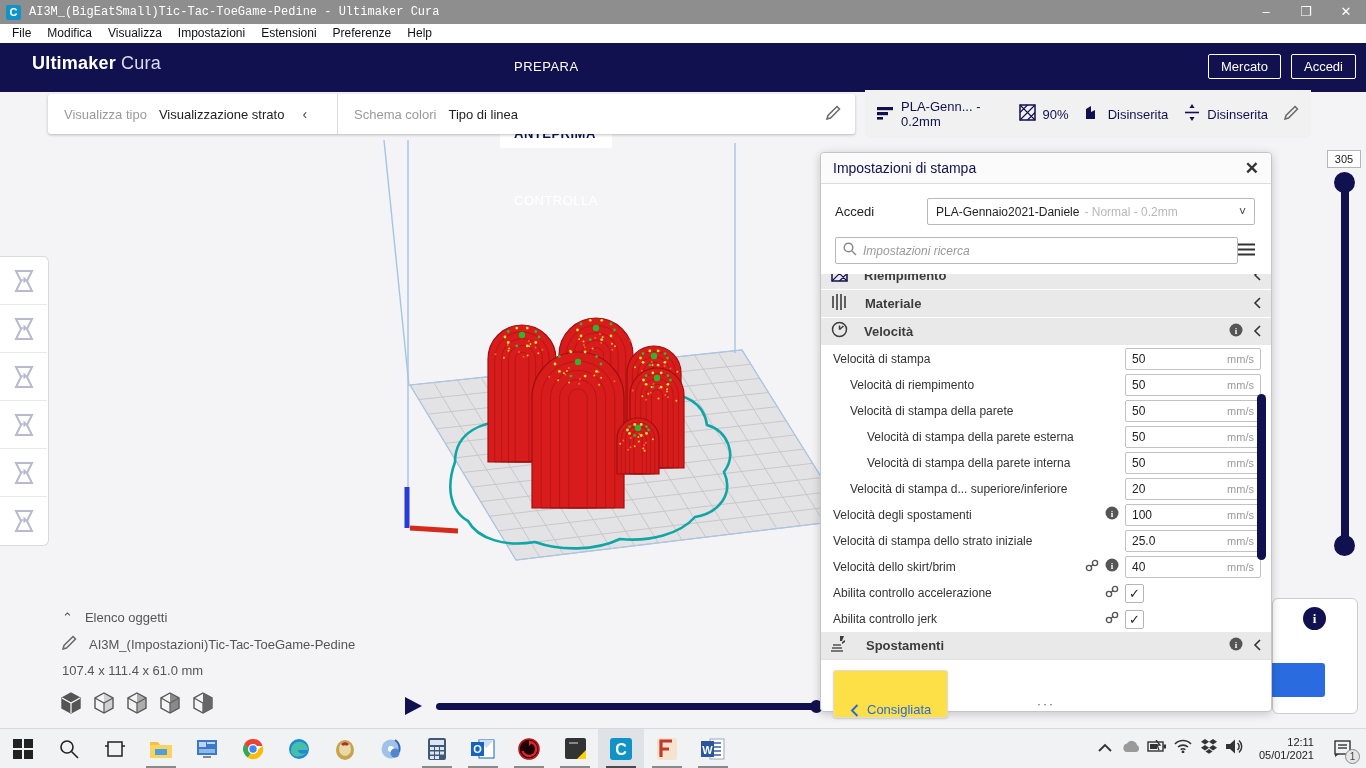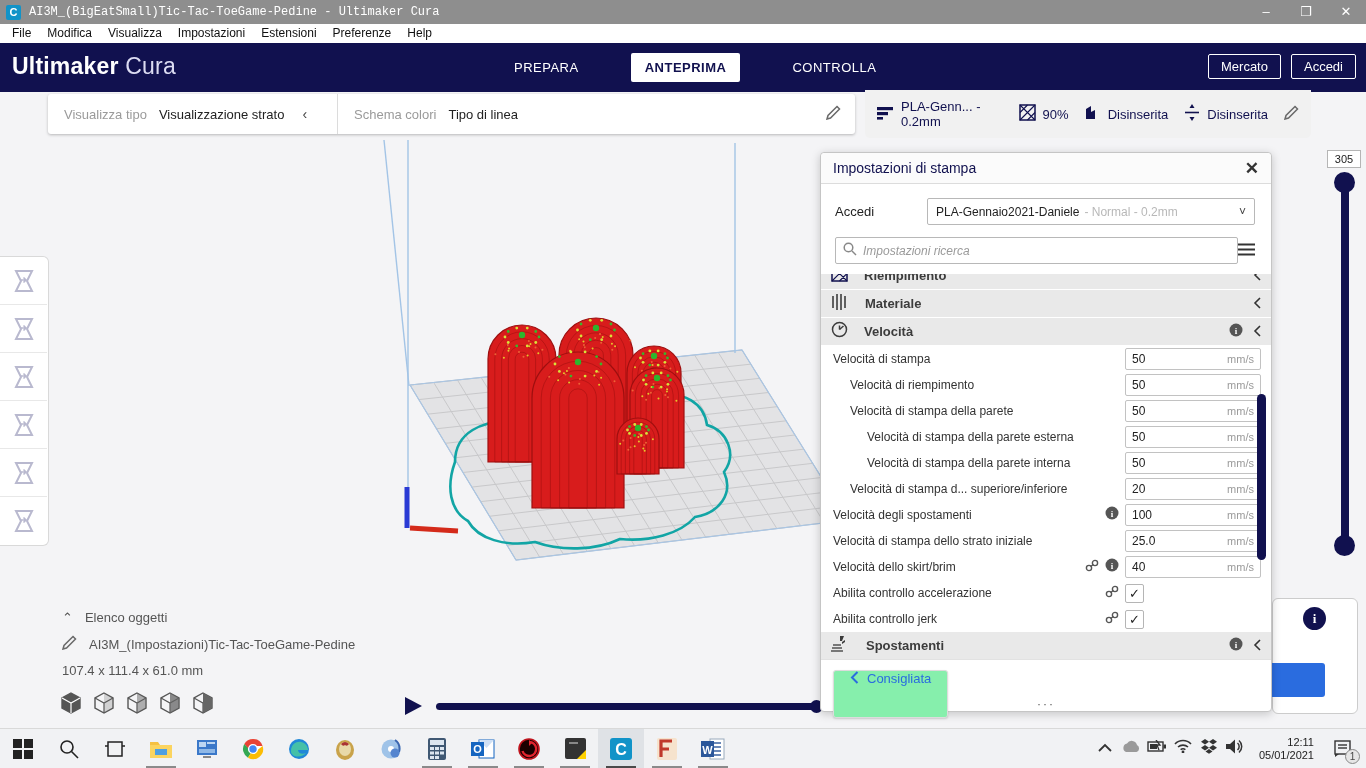--- a/index.html
+++ b/index.html
@@ -13,23 +13,23 @@
   #titlebar .title { color:#fff; font-size:12px;font-family:Liberation Mono, monospace; }
   #titlebar .winbtns { margin-left:auto; display:flex; }
   #titlebar .winbtn { width:40px; height:24px; color:#fff; font-size:13px; text-align:center; line-height:24px; }
 
   
   #menubar { left:0; top:24px; width:1366px; height:19px; background:#fff; display:flex; align-items:center; padding-left:4px; z-index:50; }
   #menubar .menu-item { font-size:12px; color:#111; padding:0 8px; line-height:19px; }
 
   
   #main-header { left:0; top:43px; width:1366px; height:49px; background:#11114f; z-index:30; }
-  #logo { position:absolute; left:12px; top:10px; font-size:23px; color:#fff; letter-spacing:0.2px; }
+  #logo { position:absolute; left:32px; top:10px; font-size:18px; color:#fff; letter-spacing:0.2px; }
   #logo b { font-weight:bold; } #logo span { font-weight:300; color:#dcdcf2; }
-  #stage-tabs { position:absolute; left:500px; top:9px; display:flex; gap:38px; align-items:center; height:31px; }
+  #stage-tabs { position:absolute; left:500px; top:9px; display:flex; gap:38px; height:31px;flex-direction:column; }
   .stage-tab { color:#fff; font-size:13px; letter-spacing:0.5px; padding:7px 14px; border-radius:2px; }
   .stage-tab.active { background:#fff; color:#11114f; font-weight:bold; }
   #account-btns { position:absolute; right:10px; top:11px; display:flex; gap:10px; }
   .hdr-btn { border:1px solid #fff; border-radius:2px; color:#fff; font-size:13px; padding:4px 12px; }
 
   
   #view-card { left:48px; top:94px; width:807px; height:40px; background:#fff; border-radius:3px; box-shadow:0 1px 3px rgba(0,0,0,.25); display:flex; align-items:center; z-index:31; }
   #view-card .lbl { color:#9a9a9a; font-size:13px; }
   #view-card .val { color:#222; font-size:13px; margin-left:12px; }
   #view-card .chev { color:#444; font-size:14px; margin:0 14px 0 18px; }
@@ -87,21 +87,21 @@
   .cat-row.partial { margin-top:-12px; }
   .set-row { height:26px; display:flex; align-items:center; padding:0 10px 0 12px; }
   .set-row .slabel { font-size:12px; color:#333; }
   .set-row .sright { margin-left:auto; display:flex; align-items:center; gap:6px; }
   .val-box { width:136px; height:22px; border:1px solid #c2c2c2; border-radius:2px; display:flex; align-items:center; padding:0 6px; background:#fff; }
   .val-box .v { font-size:12px; color:#222; }
   .val-box .u { margin-left:auto; font-size:11px; color:#9a9a9a; }
   .chk-box { width:19px; height:19px; border:1px solid #b5b5b5; border-radius:2px; color:#222; font-size:13px; text-align:center; line-height:18px; background:#fff; margin-right:117px; }
   #sp-scrollbar { position:absolute; right:5px; top:120px; width:9px; height:166px; background:#11114f; border-radius:5px; z-index:5; }
   #sp-footer { height:52px; border-top:1px solid #e2e2e2; position:relative; }
-  #mode-btn { position:absolute; left:12px; top:10px; background:#86efac; border:1px solid #dcdcdc; border-radius:3px; height:48px; padding:0 16px; display:flex; align-items:flex-start; gap:8px; box-shadow:0 1px 2px rgba(0,0,0,.15); }
+  #mode-btn { position:absolute; left:12px; top:10px; background:#fde047; border:1px solid #dcdcdc; border-radius:3px; height:48px; padding:0 16px; display:flex; align-items:flex-end; gap:8px; box-shadow:0 1px 2px rgba(0,0,0,.15); }
   #mode-btn span { color:#2a6cdf; font-size:13px; }
   #panel-dots { position:absolute; left:50%; bottom:0px; transform:translateX(-50%); color:#555; font-size:12px; letter-spacing:2px; }
 
   
   #action-card { left:1272px; top:598px; width:86px; height:116px; background:#fff; border:1px solid #ccc; border-radius:6px; z-index:25; }
   #info-circle { position:absolute; left:30px; top:8px; width:23px; height:23px; border-radius:50%; background:#11114f; color:#fff; font-size:13px; font-weight:bold; text-align:center; line-height:23px; font-family:"Liberation Serif",serif; }
   #slice-btn { position:absolute; left:-1px; top:64px; width:53px; height:34px; background:#2a6cdf; border-radius:0 3px 3px 0; }
 
   
   #taskbar { left:0; top:728px; width:1366px; height:40px; background:#f1f2f4; border-top:1px solid #d9d9d9; display:flex; align-items:center; z-index:60; }

